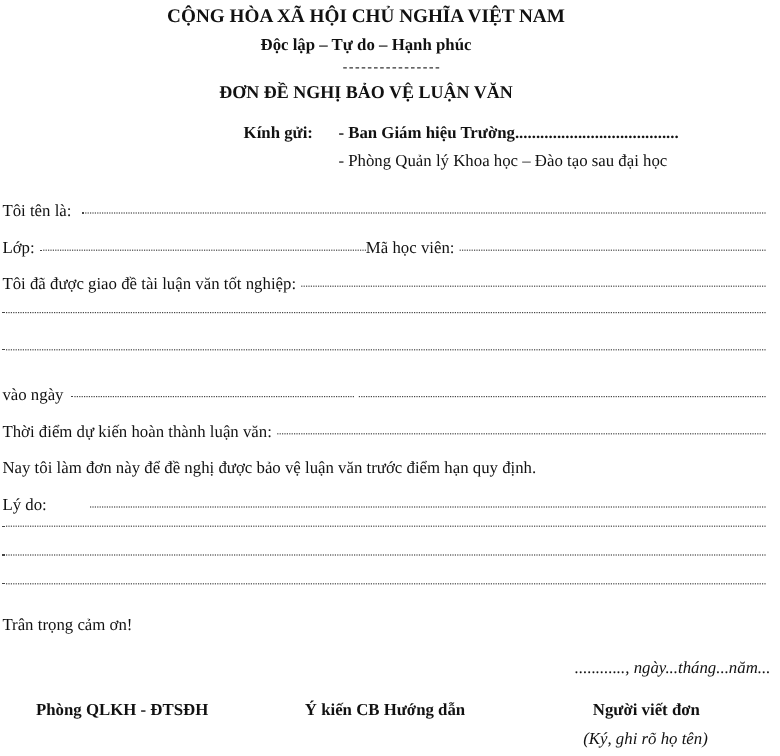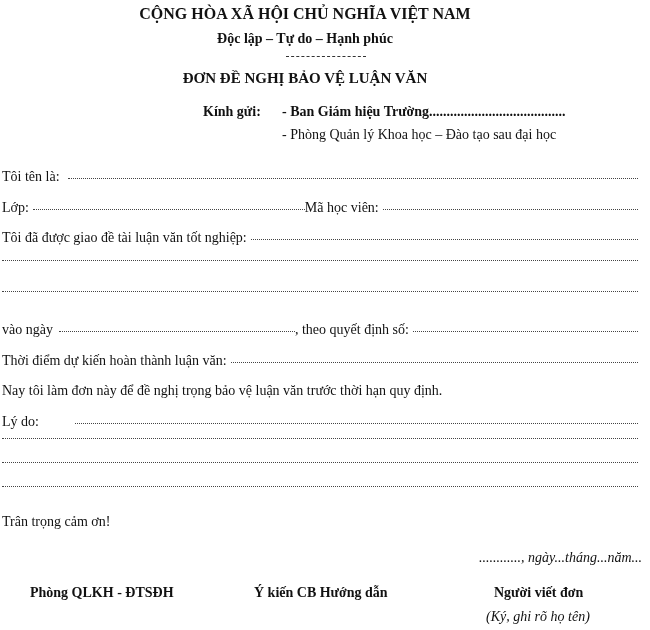--- a/index.html
+++ b/index.html
@@ -101,30 +101,29 @@
   <span class="dots nogap"></span>
 </div>
 
 <div class="row" style="top:293px;">
   <span class="dots nogap"></span>
 </div>
 
 <div class="row" style="top:322px;">
   <span class="label">vào ngày</span>
   <span class="dots fixed" style="width:236px; margin-left:6px;"></span>
-  <span class="mid">, theo quyết định số:</span>
   <span class="dots"></span>
 </div>
 
 <div class="row" style="top:353px;">
   <span class="label">Thời điểm dự kiến hoàn thành luận văn:</span>
   <span class="dots"></span>
 </div>
 
-<div class="plain" style="top:383px;">Nay tôi làm đơn này để đề nghị trọng bảo vệ luận văn trước thời hạn quy định.</div>
+<div class="plain" style="top:383px;">Nay tôi làm đơn này để đề nghị được bảo vệ luận văn trước điểm hạn quy định.</div>
 
 <div class="row" style="top:414px;gap:32px;">
   <span class="label">Lý do:</span>
   <span class="dots"></span>
 </div>
 
 <div class="row" style="top:440px;">
   <span class="dots nogap"></span>
 </div>
 

